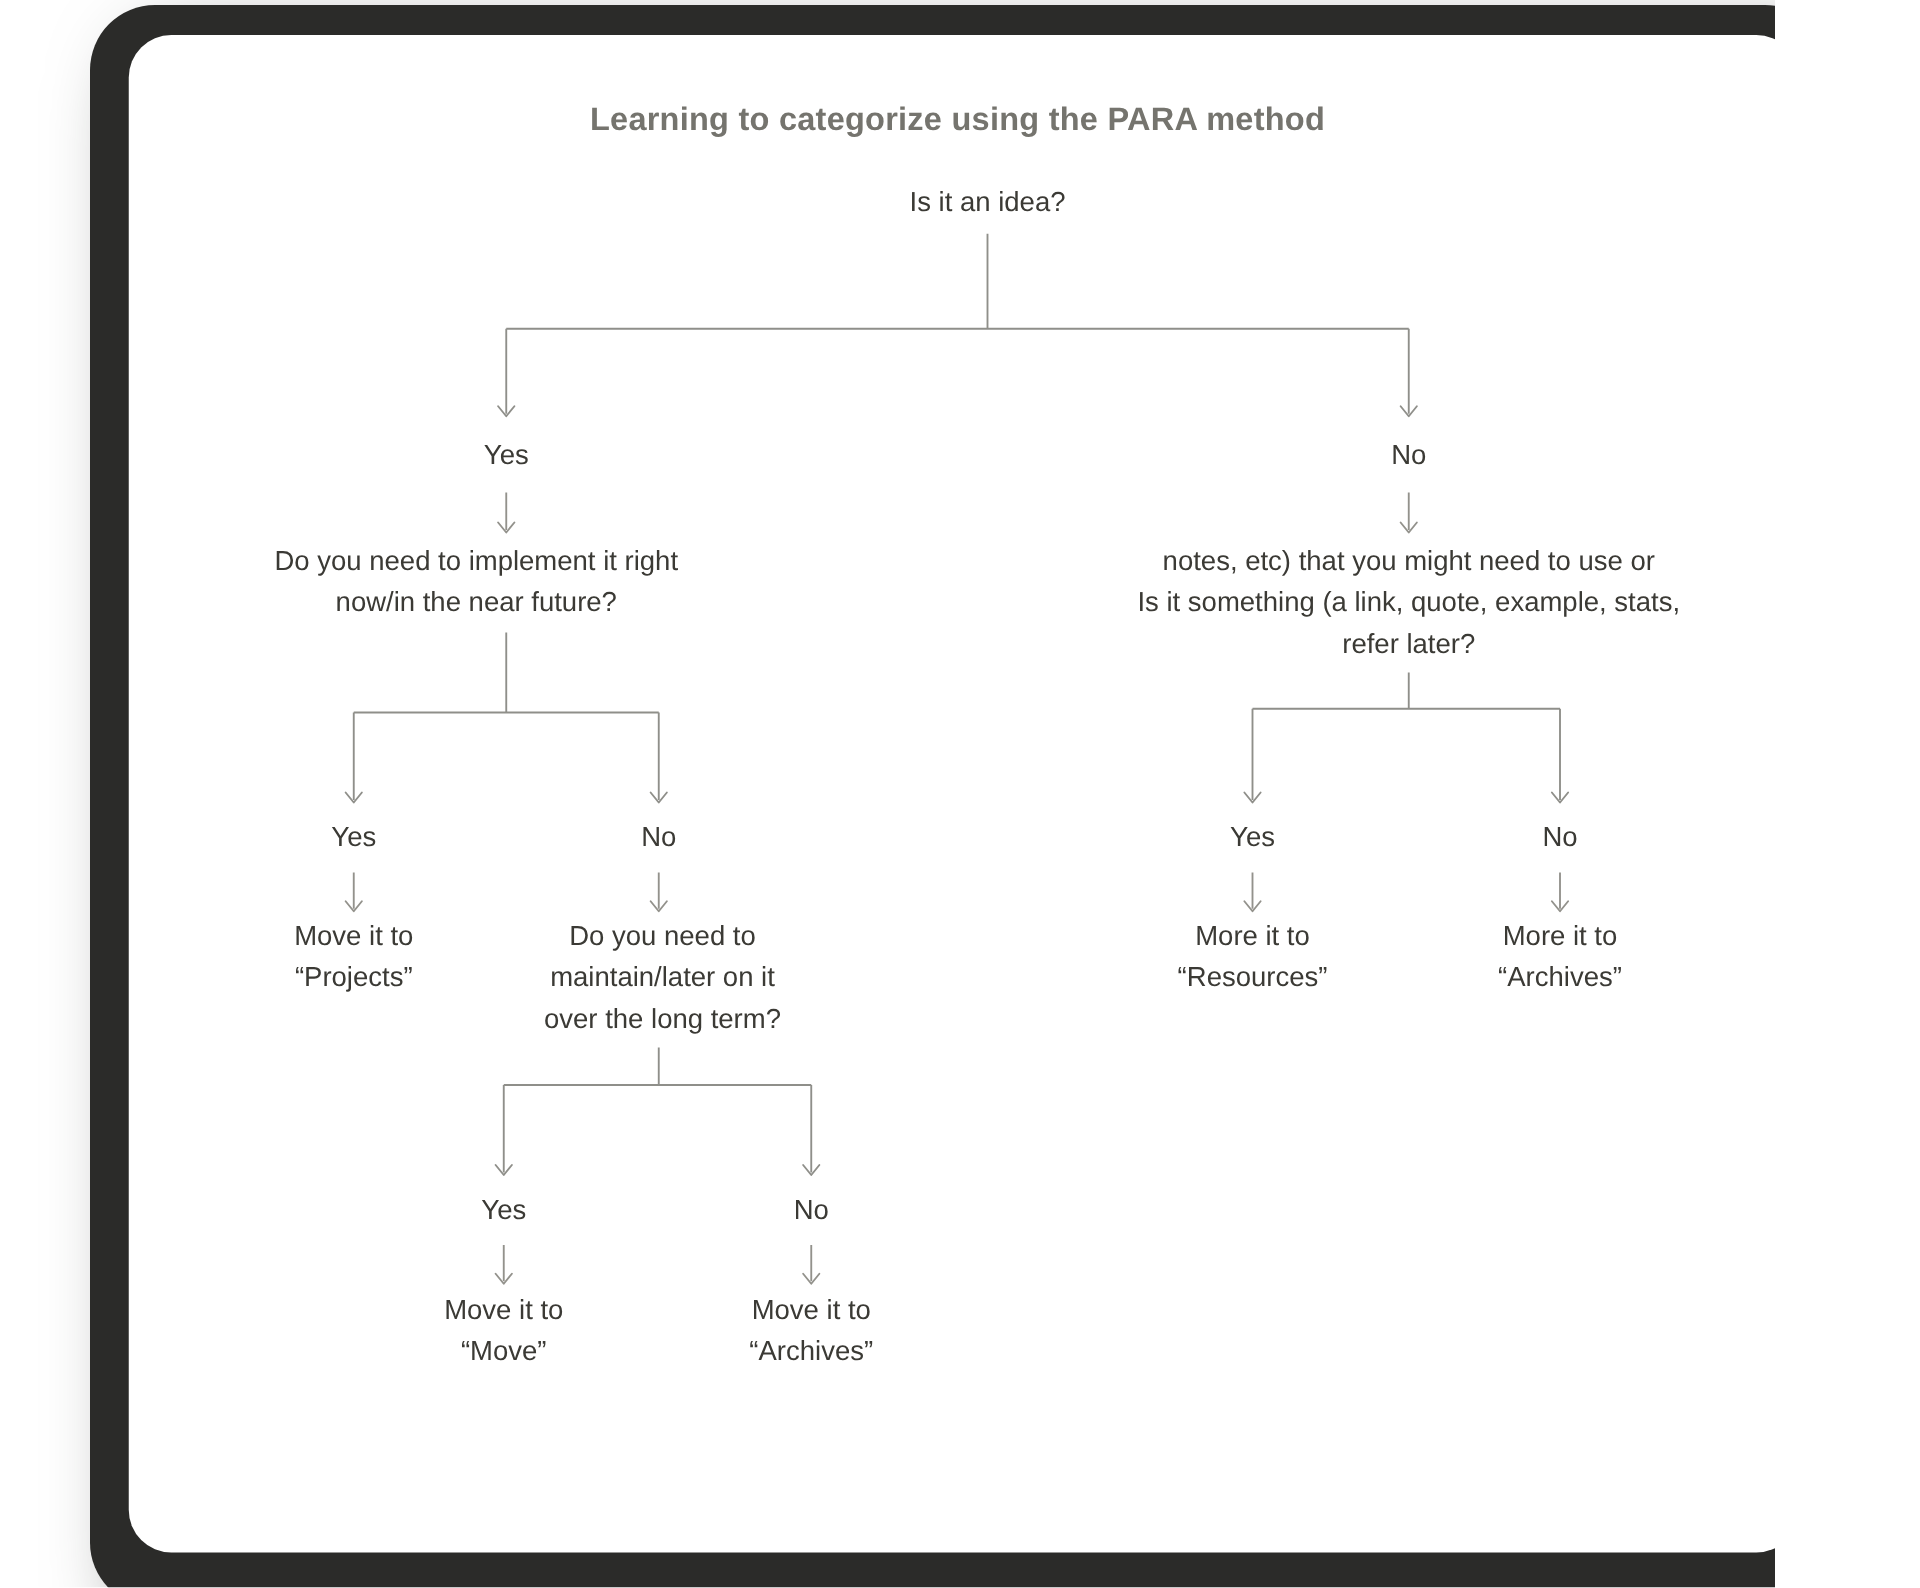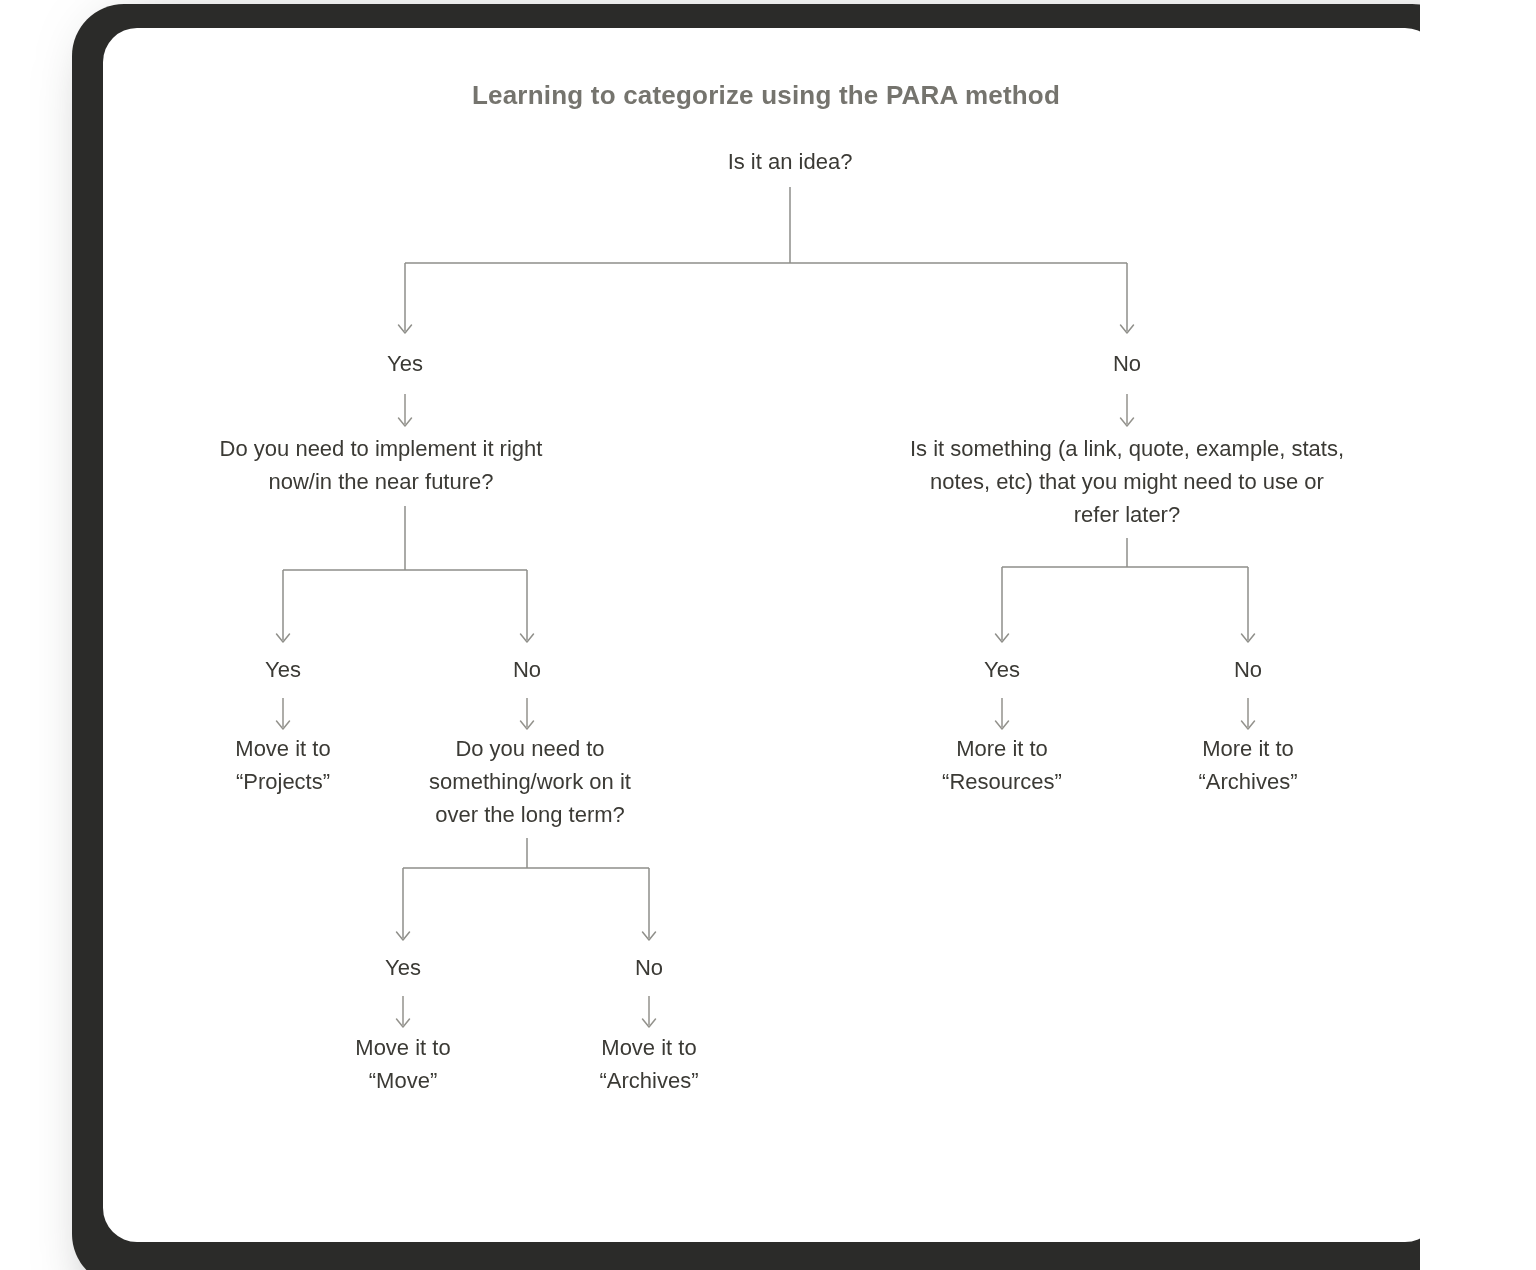--- a/index.html
+++ b/index.html
@@ -143,36 +143,36 @@
 
   <div class="node" style="left:405px; top:347px">Yes</div>
   <div class="node" style="left:1127px; top:347px">No</div>
 
   <div class="node" style="left:381px; top:432px">
     <span>Do you need to implement it right</span>
     <span>now/in the near future?</span>
   </div>
 
   <div class="node" style="left:1127px; top:432px">
+    <span>notes, etc) that you might need to use or</span>
     <span>Is it something (a link, quote, example, stats,</span>
-    <span>notes, etc) that you might need to use or</span>
     <span>refer later?</span>
   </div>
 
   <div class="node" style="left:283px; top:653px">Yes</div>
   <div class="node" style="left:527px; top:653px">No</div>
 
   <div class="node" style="left:283px; top:732px">
     <span>Move it to</span>
     <span>“Projects”</span>
   </div>
 
   <div class="node" style="left:530px; top:732px">
     <span>Do you need to</span>
-    <span>something/work on it</span>
+    <span>maintain/later on it</span>
     <span>over the long term?</span>
   </div>
 
   <div class="node" style="left:1002px; top:653px">Yes</div>
   <div class="node" style="left:1248px; top:653px">No</div>
 
   <div class="node" style="left:1002px; top:732px">
     <span>More it to</span>
     <span>“Resources”</span>
   </div>

